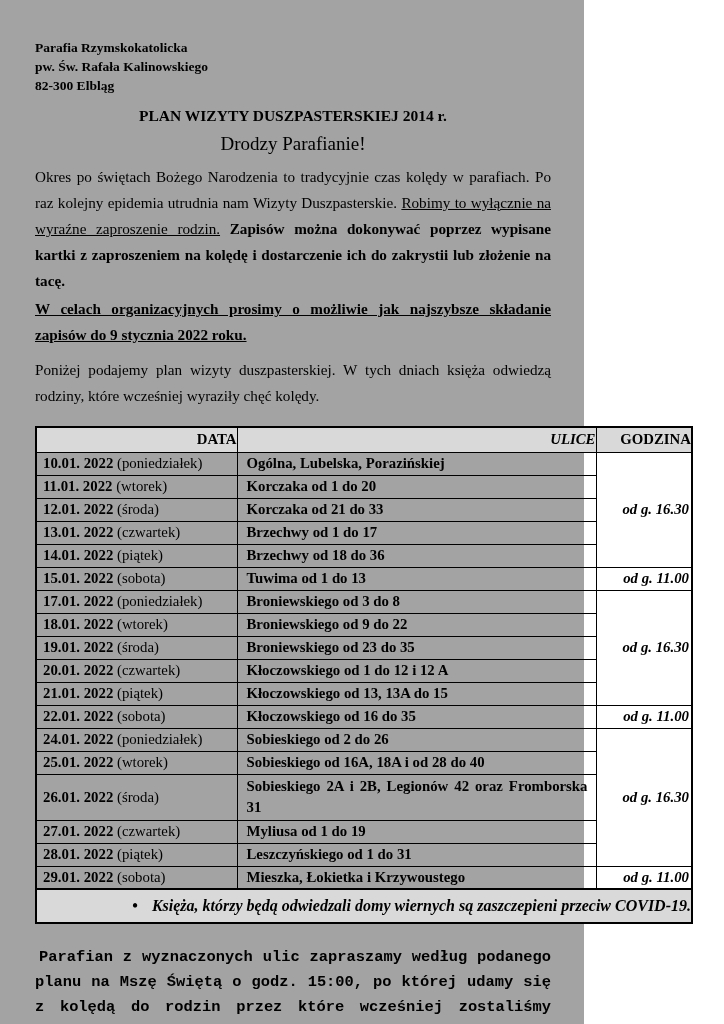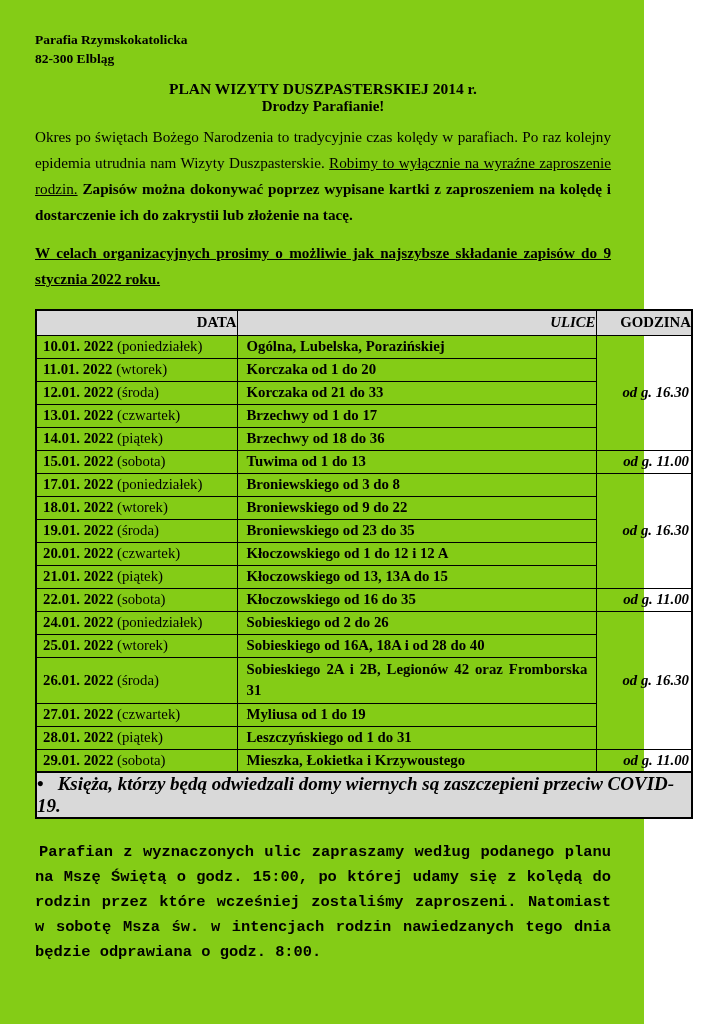--- a/index.html
+++ b/index.html
@@ -2,32 +2,32 @@
 <html><head>
 <meta charset="utf-8">
 <style>
   * { margin: 0; padding: 0; box-sizing: border-box; }
   html, body { background: #ffffff; }
   body {
     width: 724px; height: 1024px; overflow: hidden;
     font-family: "Liberation Serif", "DejaVu Serif", serif;
     color: #000;
   }
-  .page { width: 644px; height: 1024px; padding: 30px 33px 0 35px; background: #84cc16; }
+  .page { width: 584px; height: 1024px; padding: 38px 33px 0 35px; background: #a3a3a3; }
 
   .sender { font-size: 13.5px; font-weight: bold; line-height: 19px; }
 
   .doc-title { text-align: center; font-weight: bold; font-size: 15.5px; margin-top: 12px; }
-  .salutation { text-align: center; font-weight: bold; font-size: 15px; margin-top: 0; }
+  .salutation { text-align: center; font-weight: normal; font-size: 19px; margin-top: 8px; }
 
   p.body-text { font-size: 15.2px; line-height: 26px; text-align: justify; }
   .intro { margin-top: 9px; }
   .u { text-decoration: underline; margin-top: 33px; }
   .b { font-weight: bold; }
-  .deadline { margin-top: 12px; font-weight: bold; text-decoration: underline; }
+  .deadline { margin-top: 2px; font-weight: bold; text-decoration: underline; }
   .plan-intro { margin-top: 9px; }
 
   table.schedule {
     border-collapse: collapse; table-layout: fixed;
     width: 658px; margin-top: 17px;
     border: 2.5px solid #000;
   }
   .schedule th, .schedule td { border: 1.5px solid #000; font-size: 14.8px; overflow: hidden; }
   .schedule th {
     height: 25px; font-weight: bold; text-align: right; vertical-align: middle;
@@ -36,49 +36,51 @@
   .col-date  { width: 201px; }
   .col-ulice { width: 359px; }
   .col-time  { width: 96px;  }
   td.date-cell   { padding-left: 6px; white-space: nowrap; }
   td.date-cell .date-num { font-weight: bold; }
   td.streets-cell { padding: 0 8px 0 9px; font-weight: bold; }
   tr.tall td { height: 46px; }
   tr.tall td.streets-cell { text-align: justify; line-height: 21px; }
   td.time-cell { text-align: right; font-weight: bold; padding: 0 2px; font-style: italic; }
   td.note-cell {
-    height: 34px; text-align: left; vertical-align: middle;
-    font-weight: bold; font-style: italic; font-size: 19px;
+    height: 34px; text-align: right; vertical-align: middle;
+    font-weight: bold; font-style: italic; font-size: 16px;
     border: 2px solid #000;
   }
   td.note-cell .bullet { font-style: normal; margin-right: 14px; }
 
   .closing {
     margin-top: 21px; font-weight: bold; font-size: 15.4px;
     line-height: 25px; text-align: justify; text-indent: 4px; font-family: Liberation Mono, monospace;
   }
 </style>
 </head>
 <body>
 
 <div class="page">
 
   <div class="sender">
     <div>Parafia Rzymskokatolicka</div>
+    <div>pw. Św. Rafała Kalinowskiego</div>
     <div>82-300 Elbląg</div>
   </div>
 
   <div class="doc-title">PLAN WIZYTY DUSZPASTERSKIEJ 2014 r.</div>
 
   <div class="salutation">Drodzy Parafianie!</div>
 
   <p class="body-text intro"><span>Okres po świętach Bożego Narodzenia to tradycyjnie czas kolędy w parafiach. Po raz kolejny epidemia utrudnia nam Wizyty Duszpasterskie. </span><span class="u">Robimy to wyłącznie na wyraźne zaproszenie rodzin.</span><span class="b"> Zapisów można dokonywać poprzez wypisane kartki z zaproszeniem na kolędę i dostarczenie ich do zakrystii lub złożenie na tacę.</span></p>
 
   <p class="body-text deadline">W celach organizacyjnych prosimy o możliwie jak najszybsze składanie zapisów do 9 stycznia 2022 roku.</p>
 
+  <p class="body-text plan-intro">Poniżej podajemy plan wizyty duszpasterskiej. W tych dniach księża odwiedzą rodziny, które wcześniej wyraziły chęć kolędy.</p>
 
   <table class="schedule">
     <thead>
       <tr>
         <th class="col-date" style="background: rgb(217, 217, 217);">DATA</th>
         <th class="col-ulice" style="background: rgb(217, 217, 217); font-style: italic;">ULICE</th>
         <th class="col-time" style="background: rgb(217, 217, 217);">GODZINA</th>
       </tr>
     </thead>
     <tbody>

